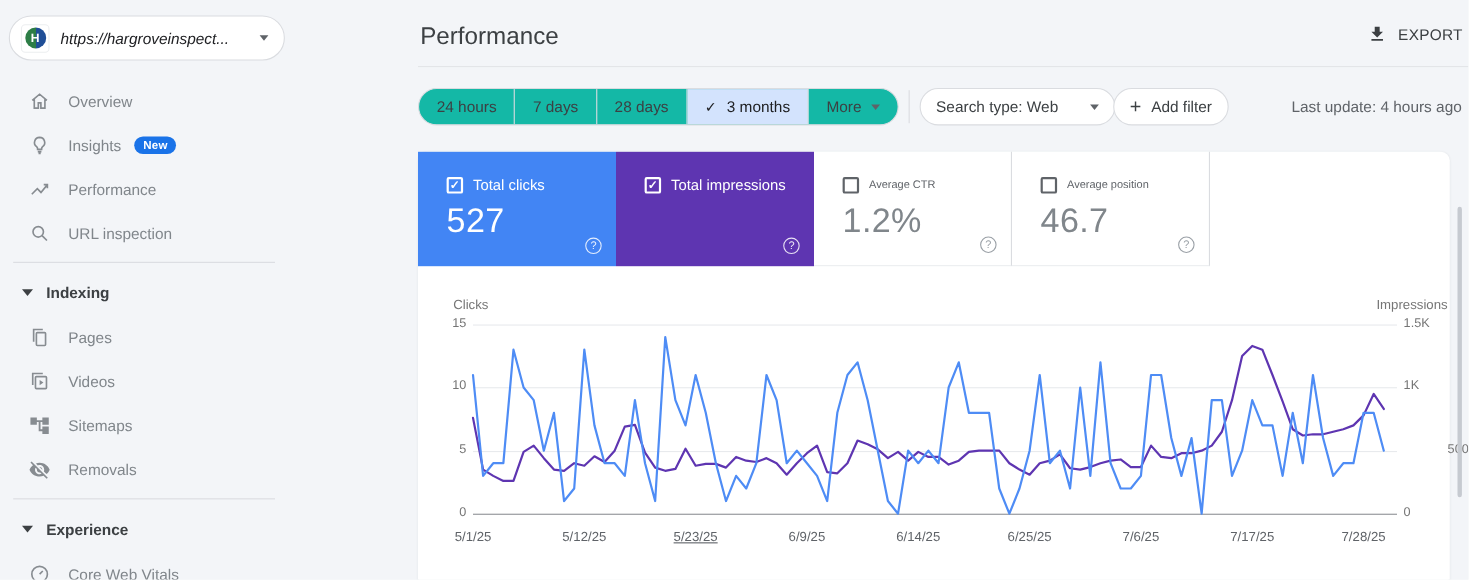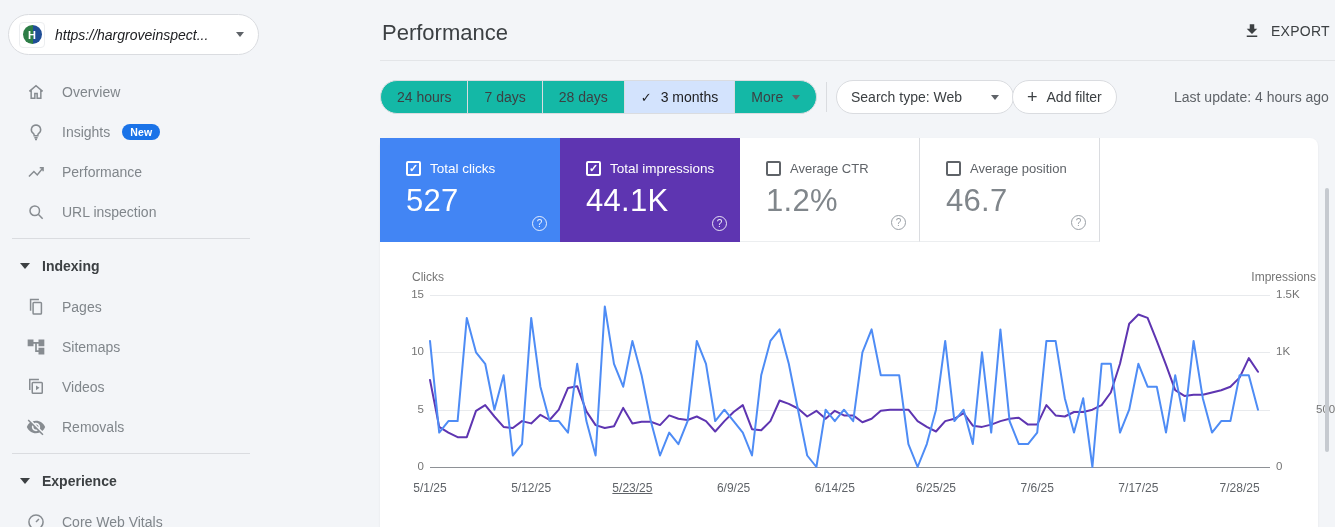--- a/index.html
+++ b/index.html
@@ -67,21 +67,21 @@
   .metric-row { position:absolute; left:0; top:0; height:104px; width:938px; display:flex; }
   .metric-card { width:180px; height:104px; position:relative; background:#fff; cursor:pointer;
     border-bottom:1px solid #eceef0; }
   .metric-card.b-right { border-right:1px solid #dadce0; }
   .metric-card.colored { border-bottom:none; }
   .metric-head { position:absolute; left:26px; top:23px; display:flex; align-items:center; }
   .metric-checkbox { width:15px; height:15px; border:2px solid #5f6368; border-radius:2px;
     display:flex; align-items:center; justify-content:center; }
   .metric-card.colored .metric-checkbox { border-color:#fff; }
   .metric-checkbox.checked::after { content:"✓"; color:#fff; font-size:11px; font-weight:bold; }
-  .metric-label { margin-left:9px; font-size:13px; color:#5f6368; white-space:nowrap; }
+  .metric-label { margin-left:9px; font-size:10px; color:#5f6368; white-space:nowrap; }
   .metric-card.colored .metric-label { color:#fff; font-weight:500; font-size:13.5px; }
   .metric-value { position:absolute; left:26px; top:45px; font-size:31px; color:#80868b; letter-spacing:.3px; }
   .metric-card.colored .metric-value { color:#fff; }
   .help-icon { position:absolute; right:13px; bottom:11px; width:15px; height:15px; border-radius:50%;
     border:1.5px solid #9aa0a6; color:#9aa0a6; font-size:10px; display:flex; align-items:center;
     justify-content:center; cursor:pointer; }
   .metric-card.colored .help-icon { border-color:rgba(255,255,255,.85); color:rgba(255,255,255,.9); }
 
   
   .axis-title { position:absolute; font-size:12px; color:#757575; }
@@ -148,31 +148,31 @@
     </div>
     <div class="side-item">
       <svg viewBox="0 0 24 24">
           <path class="icon-grey" d="M5.5 16.5V3h10"></path>
           <rect class="icon-grey" x="8.5" y="6.5" width="10" height="14" rx="1"></rect>
         </svg>
       <span class="side-label">Pages</span>
     </div>
     <div class="side-item">
       <svg viewBox="0 0 24 24">
-          <path class="icon-grey-fill" d="M22 11V3h-7v3H9V3H2v8h7V8h2v10h4v3h7v-8h-7v3h-2V8h2v3z"></path>
-        </svg>
-      <span class="side-label">Sitemaps</span>
-    </div>
-    <div class="side-item">
-      <svg viewBox="0 0 24 24">
           <path class="icon-grey" d="M4.5 15.5V3h11"></path>
           <rect class="icon-grey" x="7.5" y="6.5" width="12" height="13" rx="1"></rect>
           <path class="icon-grey-fill" d="M12 10.2l4.2 2.8-4.2 2.8z"></path>
         </svg>
       <span class="side-label">Videos</span>
+    </div>
+    <div class="side-item">
+      <svg viewBox="0 0 24 24">
+          <path class="icon-grey-fill" d="M22 11V3h-7v3H9V3H2v8h7V8h2v10h4v3h7v-8h-7v3h-2V8h2v3z"></path>
+        </svg>
+      <span class="side-label">Sitemaps</span>
     </div>
     <div class="side-item">
       <svg viewBox="0 0 24 24">
           <path class="icon-grey-fill" d="M12 7c2.76 0 5 2.24 5 5 0 .65-.13 1.26-.36 1.83l2.92 2.92c1.51-1.26 2.7-2.89 3.43-4.75-1.73-4.39-6-7.5-11-7.5-1.4 0-2.74.25-3.98.7l2.16 2.16C10.74 7.13 11.35 7 12 7zM2 4.27l2.28 2.28.46.46C3.08 8.3 1.78 10.02 1 12c1.73 4.39 6 7.5 11 7.5 1.55 0 3.03-.3 4.38-.84l.42.42L19.73 22 21 20.73 3.27 3 2 4.27zM7.53 9.8l1.55 1.55c-.05.21-.08.43-.08.65 0 1.66 1.34 3 3 3 .22 0 .44-.03.65-.08l1.55 1.55c-.67.33-1.41.53-2.2.53-2.76 0-5-2.24-5-5 0-.79.2-1.53.53-2.2zm4.31-.78 3.15 3.15.02-.16c0-1.66-1.34-3-3-3l-.17.01z"></path>
         </svg>
       <span class="side-label">Removals</span>
     </div>
 
     <div class="side-divider"></div>
 
@@ -230,21 +230,20 @@
           <div class="metric-label">Total clicks</div>
         </div>
         <div class="metric-value">527</div>
         <div class="help-icon">?</div>
       </div>
       <div class="metric-card colored" id="metric-1" style="background: rgb(94, 53, 177);">
         <div class="metric-head">
           <div class="metric-checkbox checked"></div>
           <div class="metric-label">Total impressions</div>
         </div>
-        <div class="metric-value">44.1K</div>
         <div class="help-icon">?</div>
       </div>
       <div class="metric-card b-right" id="metric-2">
         <div class="metric-head">
           <div class="metric-checkbox"></div>
           <div class="metric-label">Average CTR</div>
         </div>
         <div class="metric-value">1.2%</div>
         <div class="help-icon">?</div>
       </div>

